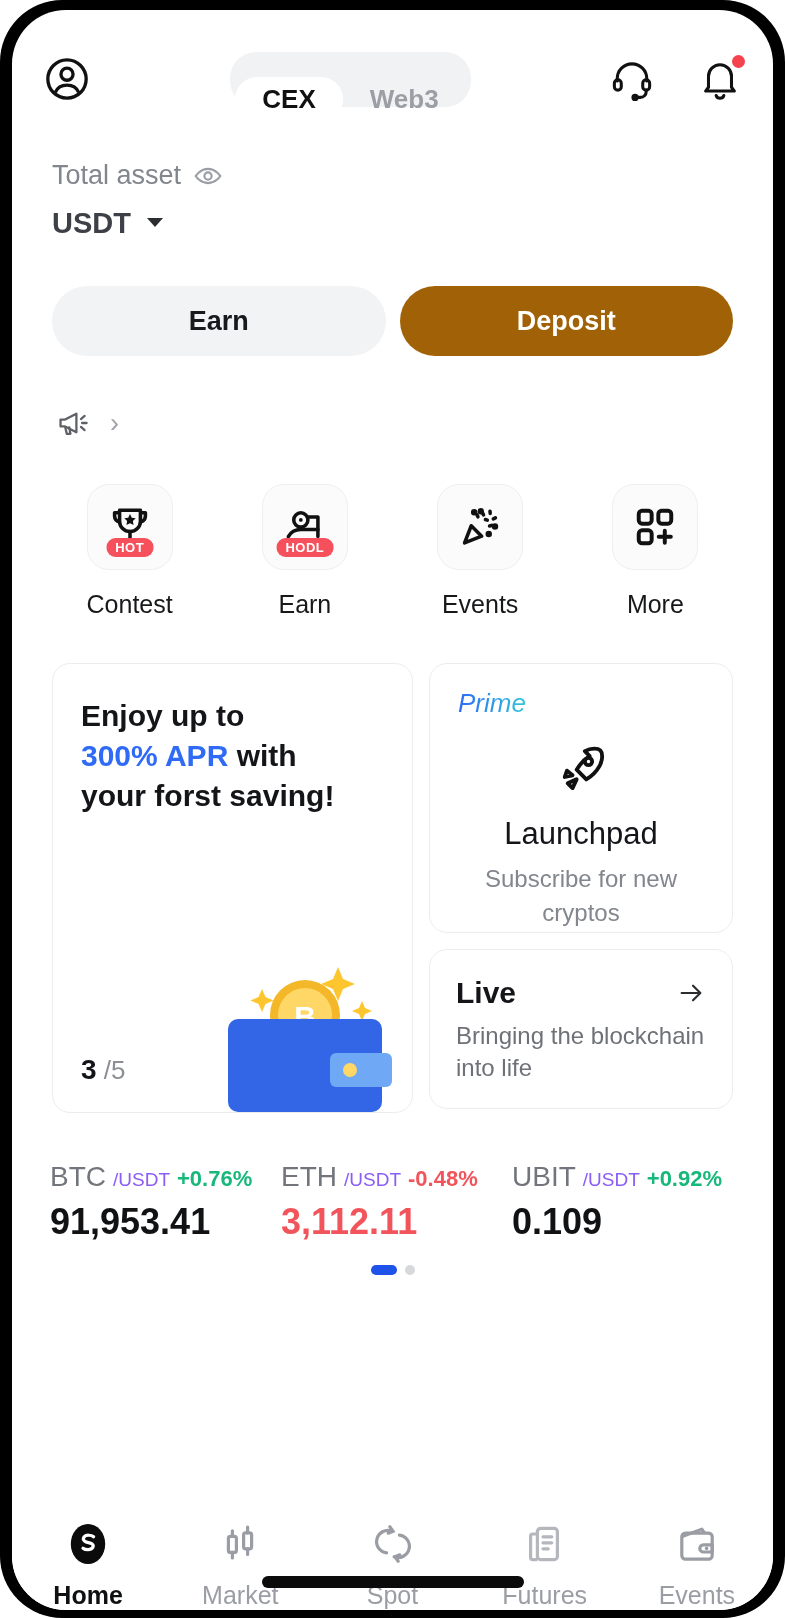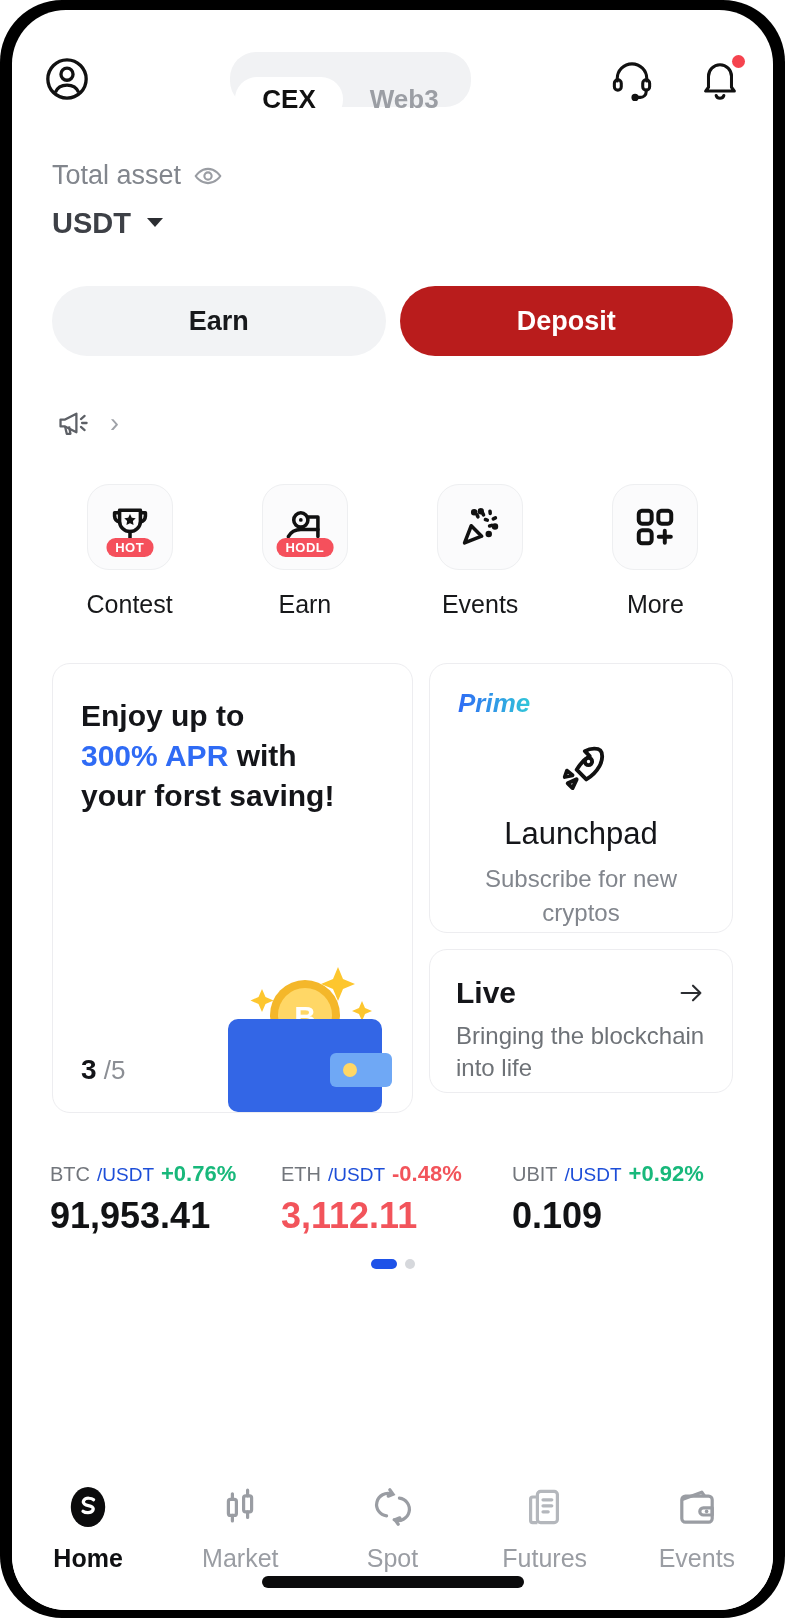--- a/index.html
+++ b/index.html
@@ -69,21 +69,21 @@
   }
 
   
   .actions { display: flex; gap: 14px; padding: 46px 40px 0 40px; }
   .btn {
     flex: 1; height: 70px; border-radius: 35px;
     display: flex; align-items: center; justify-content: center;
     font-size: 27px; font-weight: bold; border: none; cursor: pointer;
   }
   .btn-earn { background: #f2f3f5; color: #18191c; }
-  .btn-deposit { background: #b91c1c; color: #ffffff; }
+  .btn-deposit { background: #a16207; color: #ffffff; }
 
   
   .announce {
     display: flex; align-items: center; gap: 18px;
     padding: 50px 30px 0 42px;
   }
   .announce-text { flex: 1; font-size: 25px; color: #5d6066; }
   .chev { color: #9fa2a8; font-size: 27px; }
 
   
@@ -117,54 +117,54 @@
   .promo-title { font-size: 30px; font-weight: bold; color: #141519; line-height: 1.33; }
   .promo-accent { color: #2f6bf5; }
   .promo-count { position: absolute; left: 28px; bottom: 26px; font-size: 26px; color: #8b8e94; }
   .promo-count b { color: #141519; font-size: 28px; }
   .wallet-art { position: absolute; right: 12px; bottom: 0; width: 190px; height: 175px; }
 
   .card-launch {
     height: 270px; padding: 24px 0 0 0; text-align: center;
   }
   .prime {
-    font-size: 26px; font-style: italic; font-weight: bold;
+    font-size: 26px; font-style: italic; font-weight: normal;
     background: linear-gradient(90deg, #2f6bf5 0%, #31c6d8 100%);
     -webkit-background-clip: text; background-clip: text; color: transparent;
     display: inline-block; margin-left: 28px; float: left;
   }
   .launch-icon { margin-top: 52px; }
   .launch-title { font-size: 31px; font-weight: 500; color: #141519; margin-top: 14px; }
   .launch-sub { font-size: 24px; color: #82868d; line-height: 1.4; margin-top: 10px; padding: 0 40px; }
 
-  .card-live { height: 144px; padding: 26px 26px 0 26px; }
+  .card-live { height: 160px; padding: 26px 26px 0 26px; }
   .live-head { display: flex; align-items: center; justify-content: space-between; }
   .live-title { font-size: 30px; font-weight: bold; color: #141519; }
   .live-sub { font-size: 24px; color: #6e7277; line-height: 1.35; margin-top: 10px; }
 
   
   .tickers { display: flex; padding: 48px 30px 0 38px; }
   .ticker { flex: 1; }
   .tk-head { display: flex; align-items: baseline; gap: 7px; }
-  .tk-base { font-size: 20px; color: #72767c; }
-  .tk-quote { font-size: 19px; color: #1d4ed8; }
+  .tk-base { font-size: 28px; color: #72767c; }
+  .tk-quote { font-size: 19px; color: #8b5cf6; }
   .tk-chg { font-size: 22px; font-weight: bold; }
   .up { color: #18b87b; }
   .down { color: #f2545b; }
   .tk-price { font-size: 36px; font-weight: bold; margin-top: 8px; color: #111214; }
   .tk-price.down { color: #f2545b; }
   .dots { display: flex; align-items: center; justify-content: center; gap: 8px; margin-top: 22px; }
   .dot-active { width: 26px; height: 10px; border-radius: 5px; background: #1e52e8; }
   .dot { width: 10px; height: 10px; border-radius: 50%; background: #d6d8dc; }
 
   
   .bottom-nav {
     position: absolute; left: 0; right: 0; bottom: 0;
     height: 190px; background: #ffffff;
-    display: flex; align-items: center; padding-top: 26px;
+    display: flex; align-items: flex-end; padding-top: 26px;
   }
   .nav-item {
     flex: 1; display: flex; flex-direction: column; align-items: center; gap: 13px;
   }
   .nav-label { font-size: 25px; color: #9a9da3; }
   .nav-item.active .nav-label { color: #0f1012; font-weight: bold; }
   .home-bar {
     position: absolute; left: 50%; transform: translateX(-50%); bottom: 22px;
     width: 262px; height: 12px; border-radius: 6px; background: #0b0b0c;
   }

